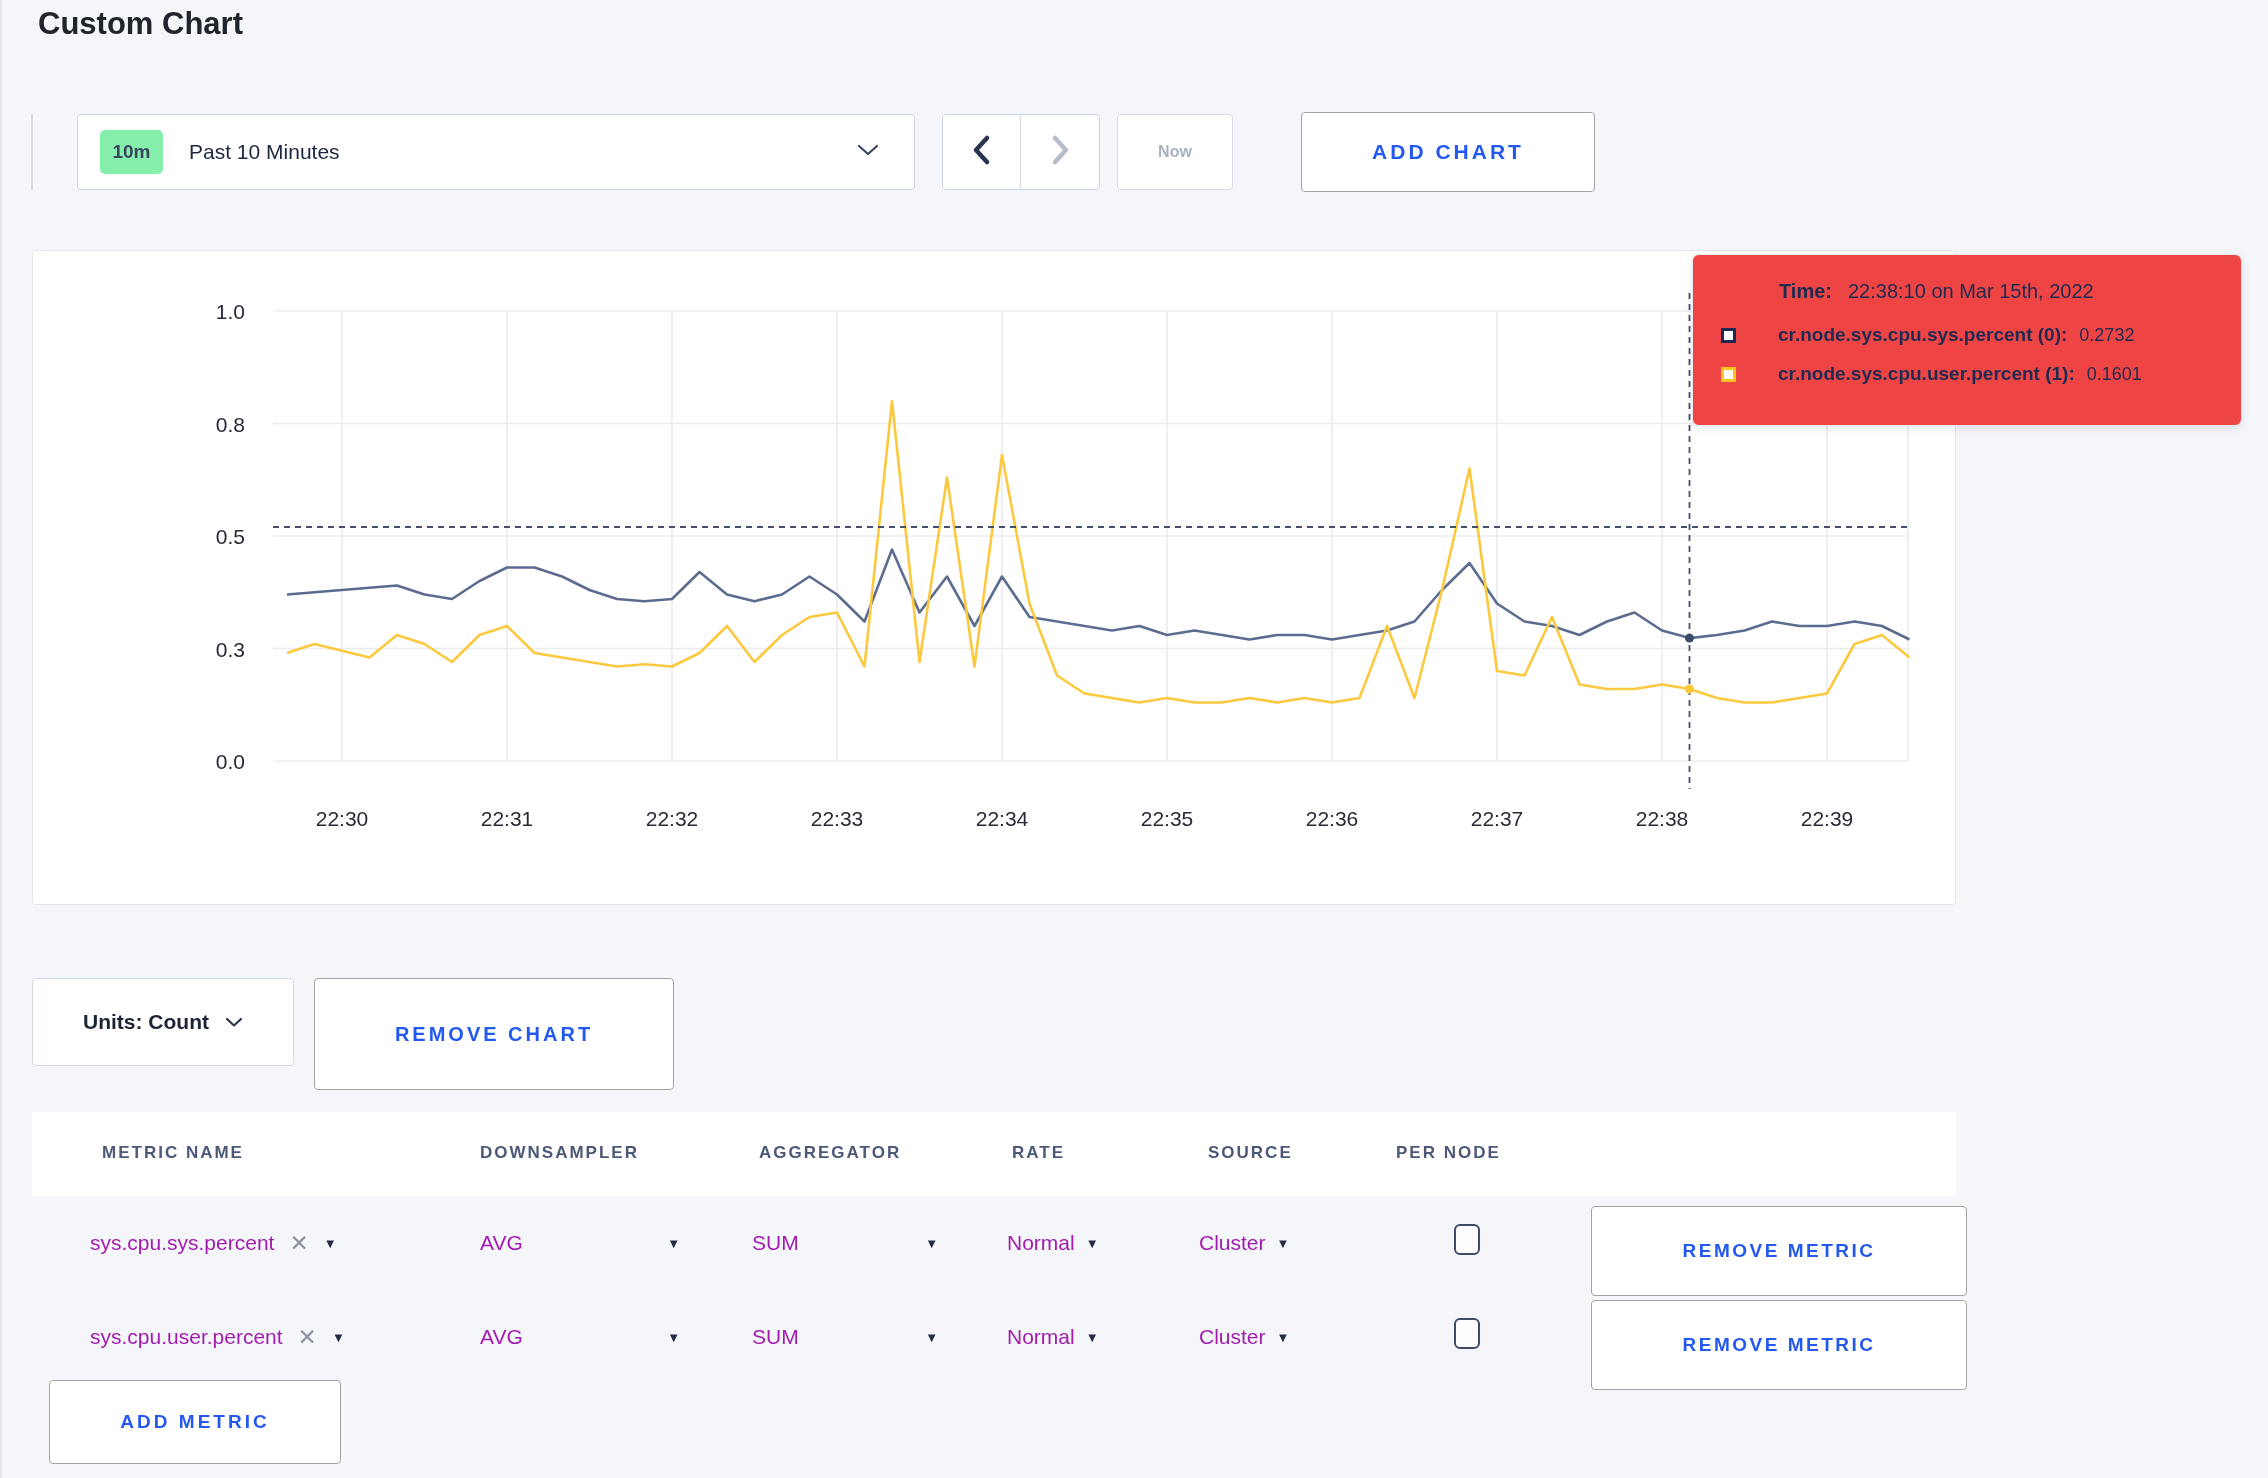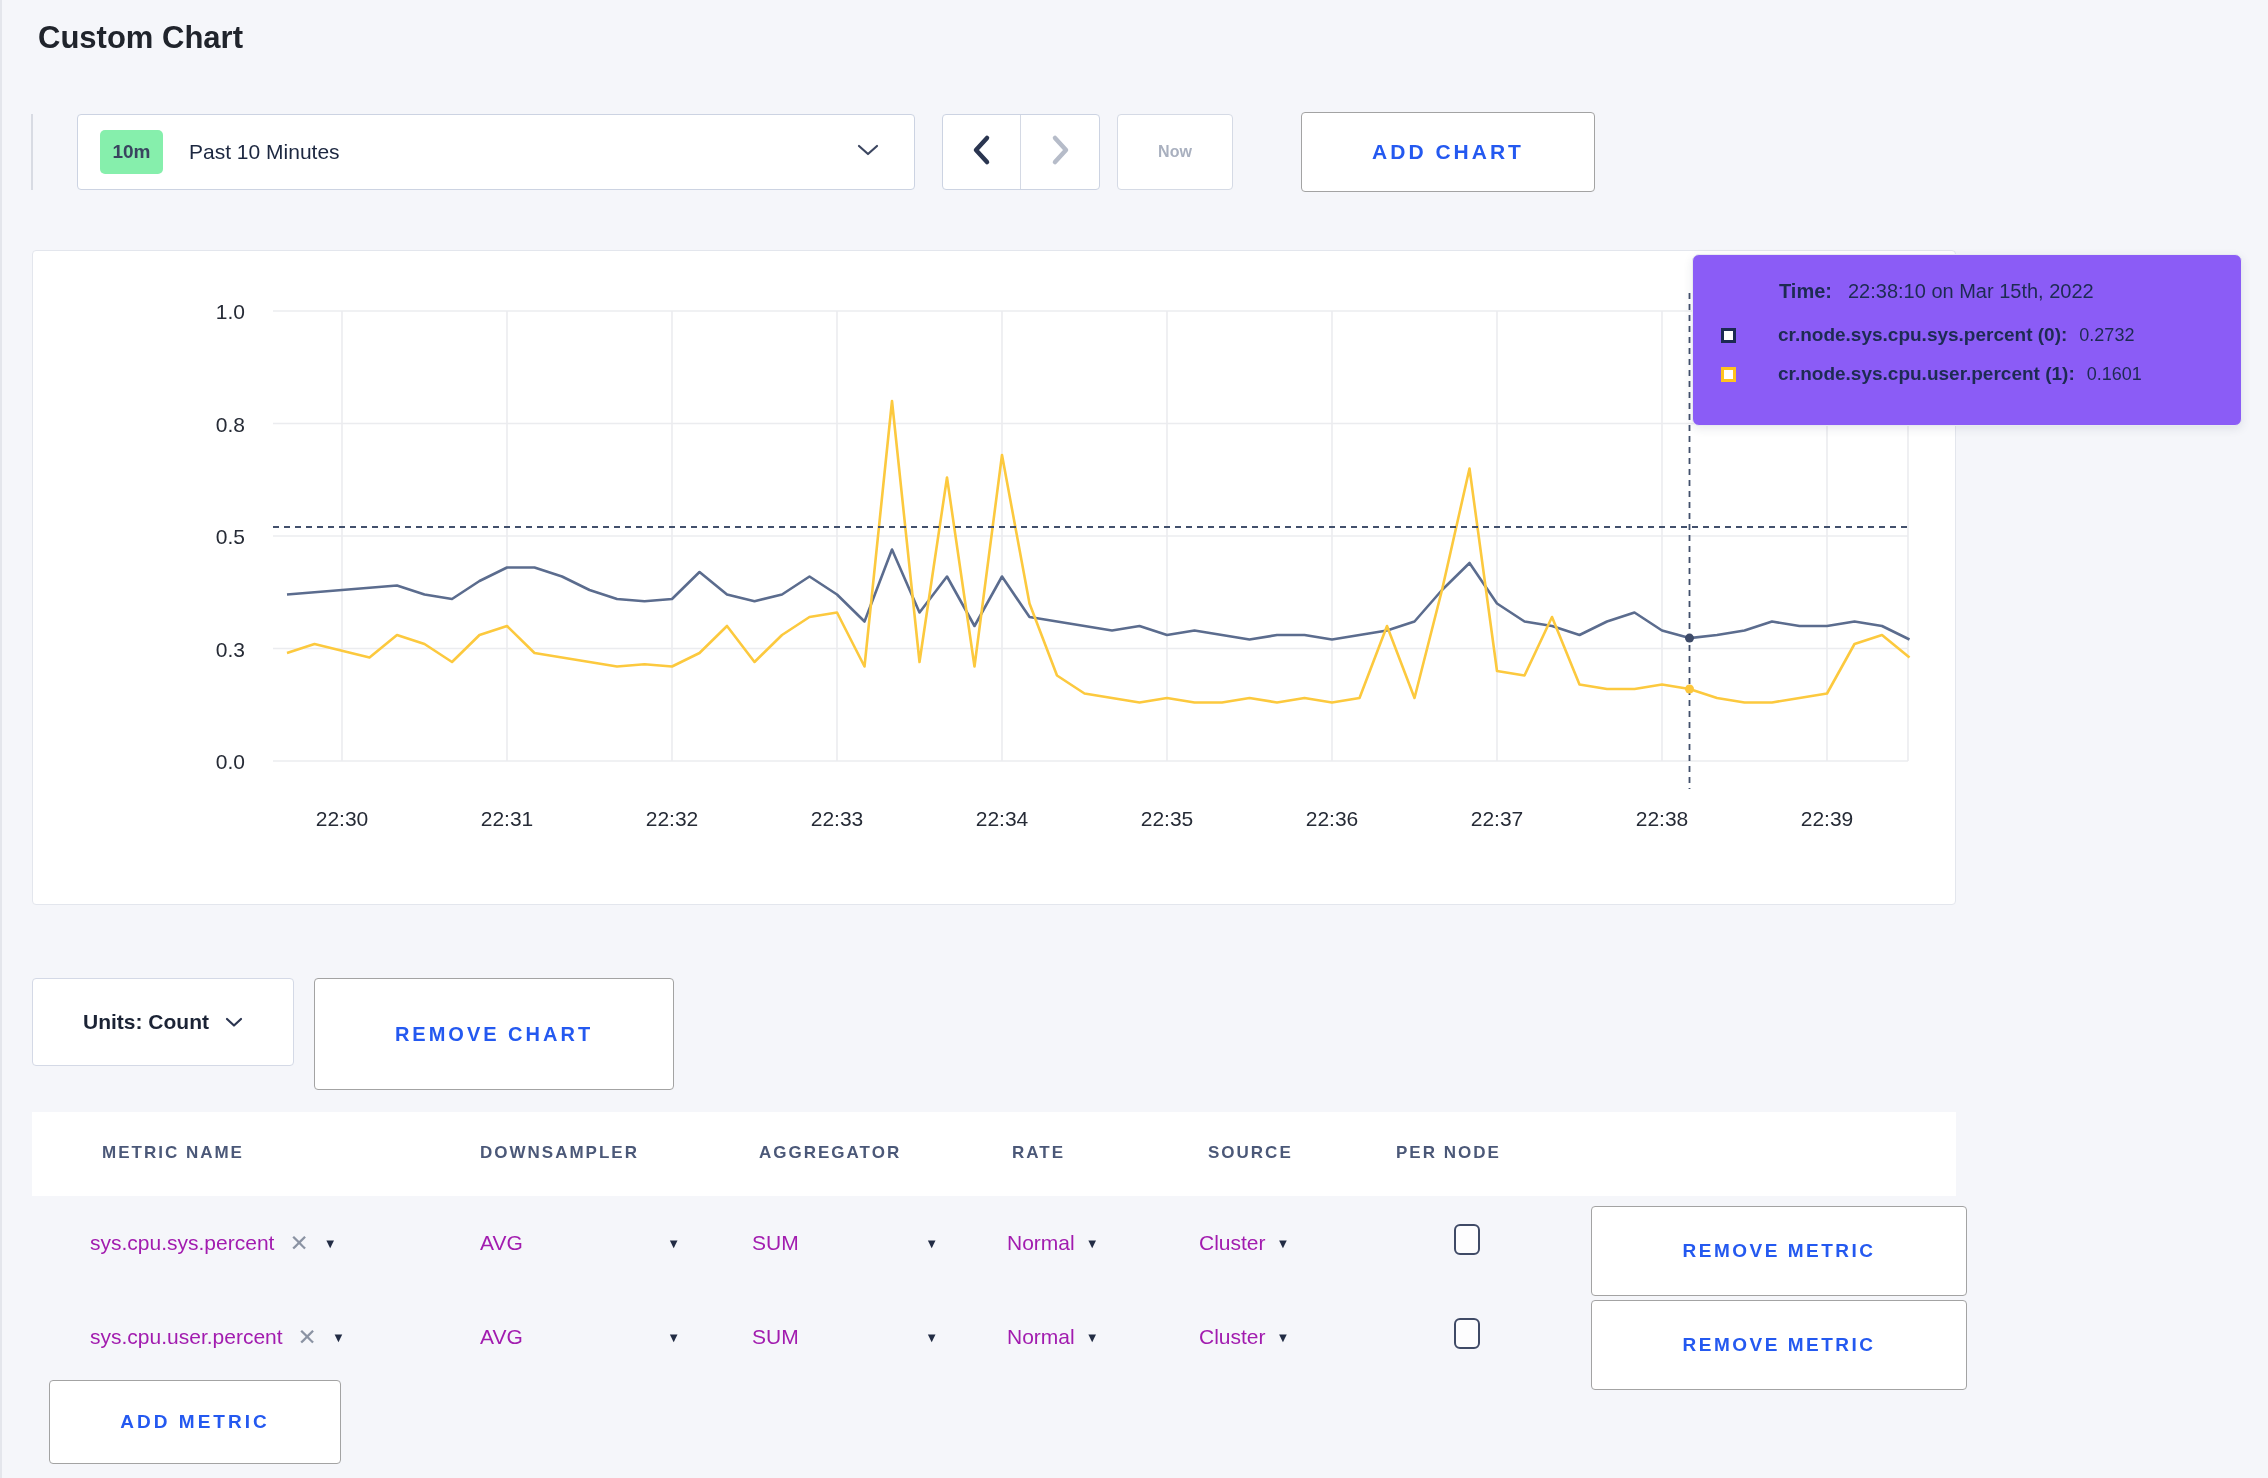--- a/index.html
+++ b/index.html
@@ -8,21 +8,21 @@
     font-family:"Liberation Sans","DejaVu Sans",sans-serif;
     background:#f5f6fa;
     position:relative;
     overflow:hidden;
     border-left:2px solid #e4e6ec;
   }
   .abs { position:absolute; }
 
   
   .page-title {
-    left:36px; top:20px;
+    left:36px; top:6px;
     font-size:31px; font-weight:600; color:#20242c;
   }
 
   
   .toolbar-divider { left:29px; top:114px; width:2px; height:76px; background:#d8dbe3; }
   .btn-box {
     background:#fff; border:1px solid #ccd3e2; border-radius:4px;
     display:flex; align-items:center;
   }
   .range-select { left:75px; top:114px; width:838px; height:76px; cursor:pointer; }
@@ -53,21 +53,21 @@
   .chart-card {
     left:30px; top:250px; width:1924px; height:655px;
     background:#fff; border:1px solid #e3e6ed; border-radius:4px;
   }
   .chart-svg { position:absolute; left:0; top:0; overflow:visible; }
   .axis-label { font-family:"Liberation Sans","DejaVu Sans",sans-serif; font-size:21px; fill:#262b36; }
 
   
   .chart-tooltip {
     left:1690px; top:254px; width:550px; height:172px;
-    background:#8b5cf6; border:1px solid #e8eaf0; border-radius:7px;
+    background:#ef4444; border:1px solid #e8eaf0; border-radius:7px;
     box-shadow:0 3px 10px rgba(40,50,80,.10);
     padding:25px 28px 0 28px;
     z-index:5;
   }
   .tt-time-row { display:flex; align-items:baseline; margin-left:58px; margin-bottom:21px; }
   .tt-time-label { font-size:20px; font-weight:700; color:#1d2b52; }
   .tt-time-value { font-size:20px; color:#1d2b52; margin-left:16px; }
   .tt-series-row { display:flex; align-items:center; margin-bottom:17px; }
   .tt-swatch { width:15px; height:15px; border:3px solid #000; background:#fff; margin-right:13px; flex:none; }
   .tt-name { font-size:19px; font-weight:700; color:#1d2b52;margin-left:29px; }

